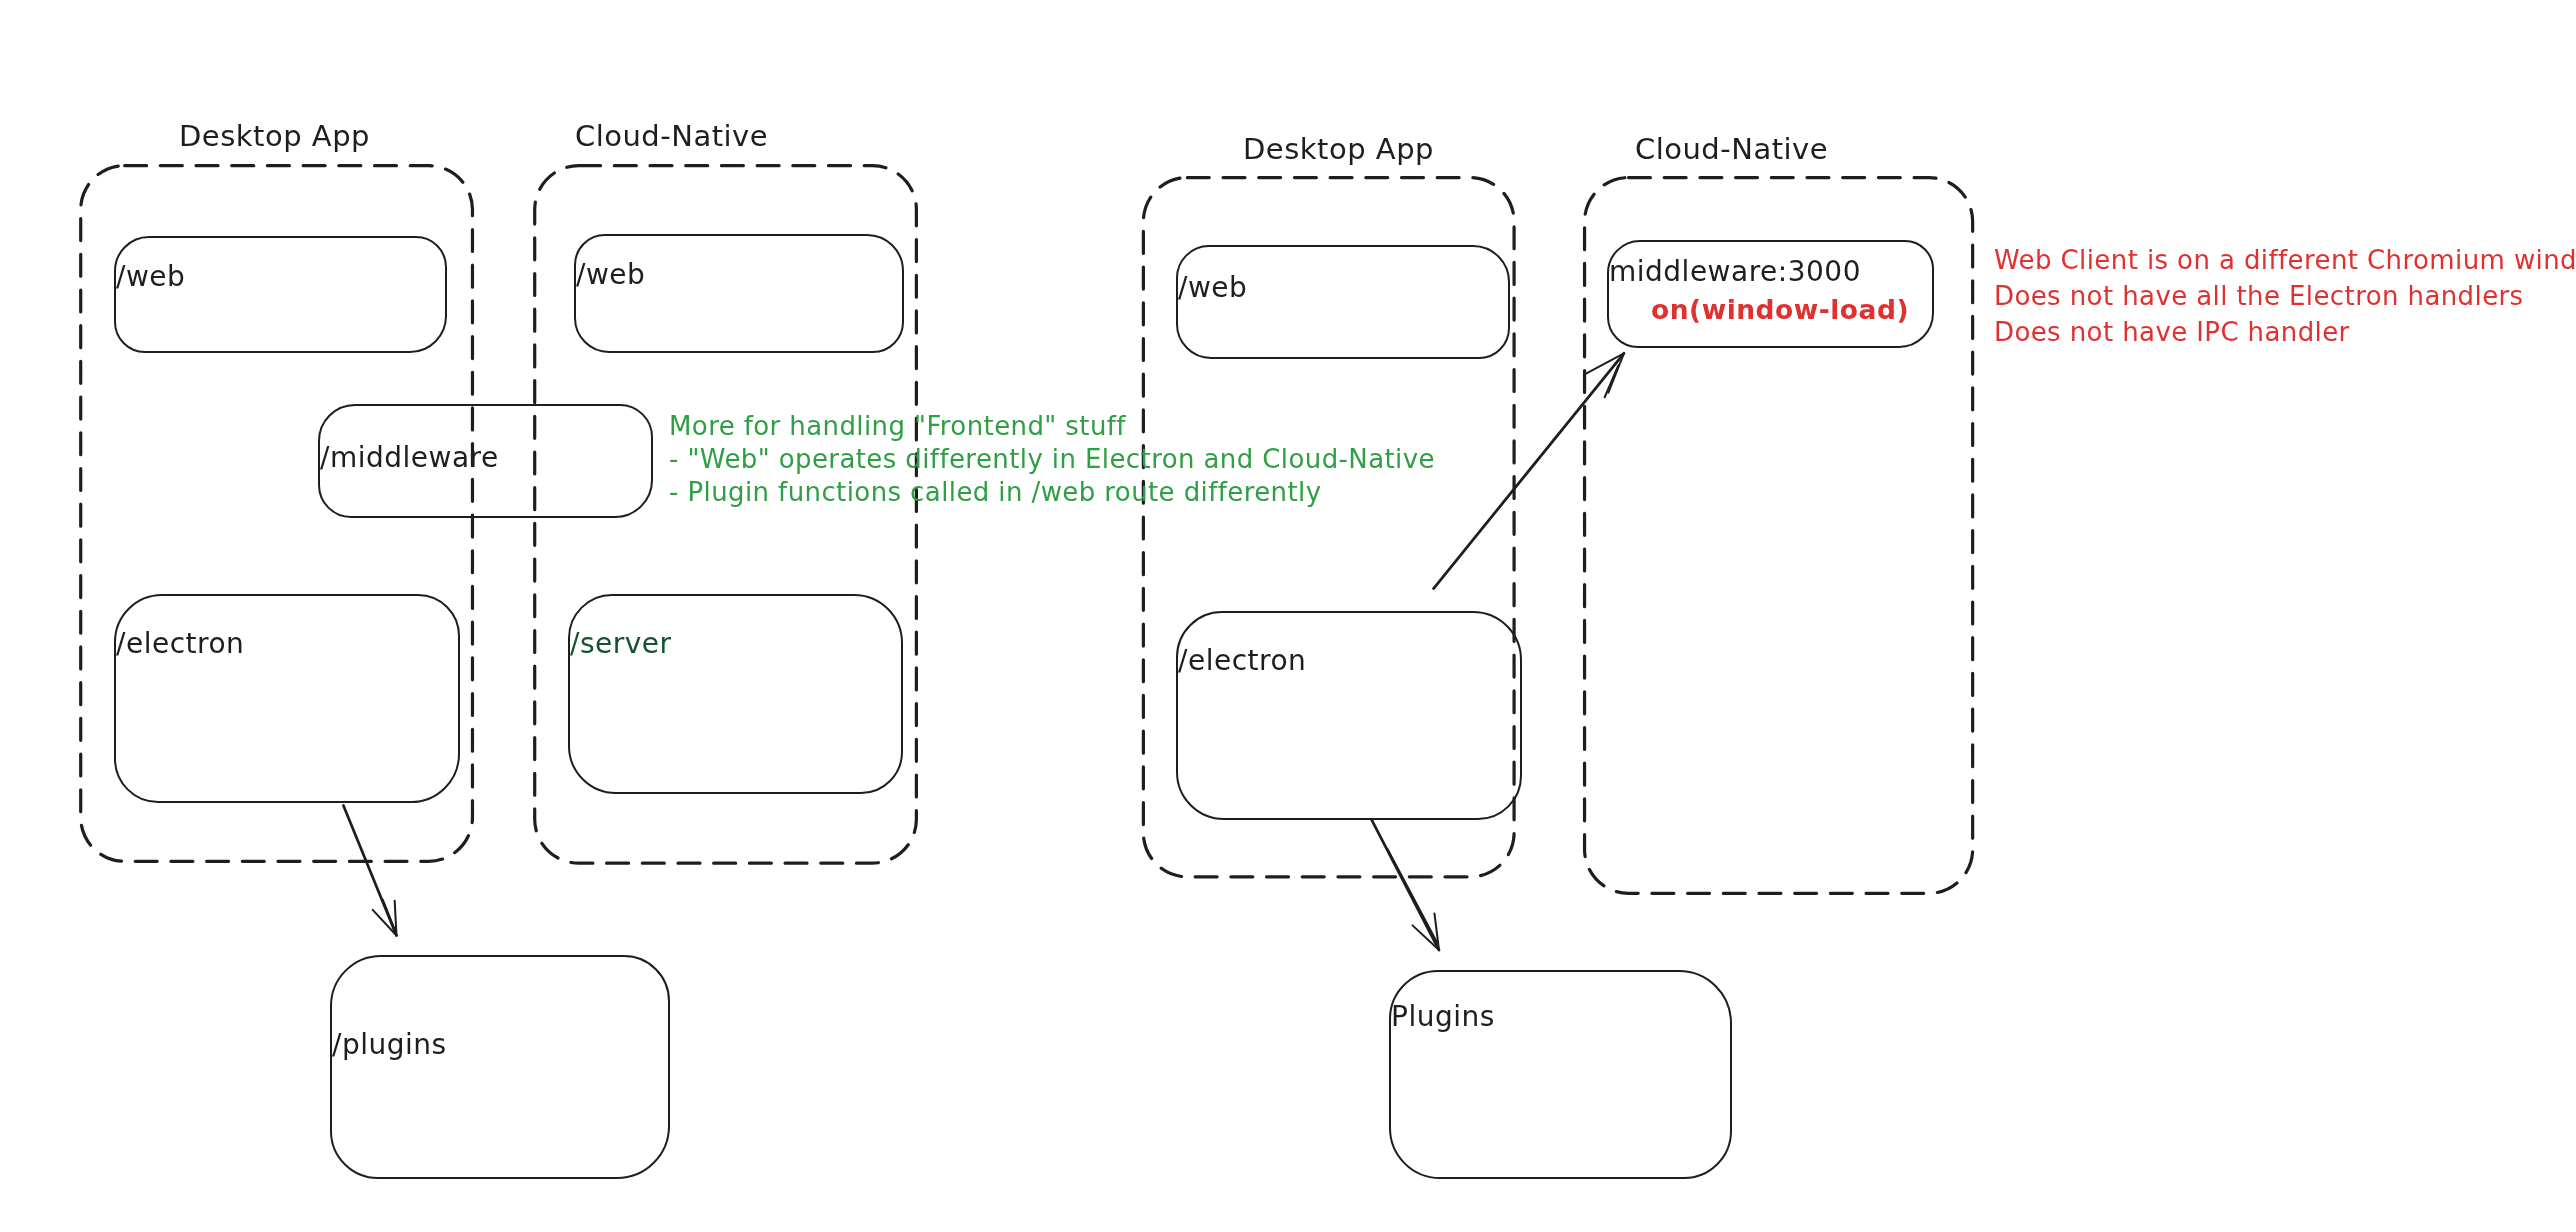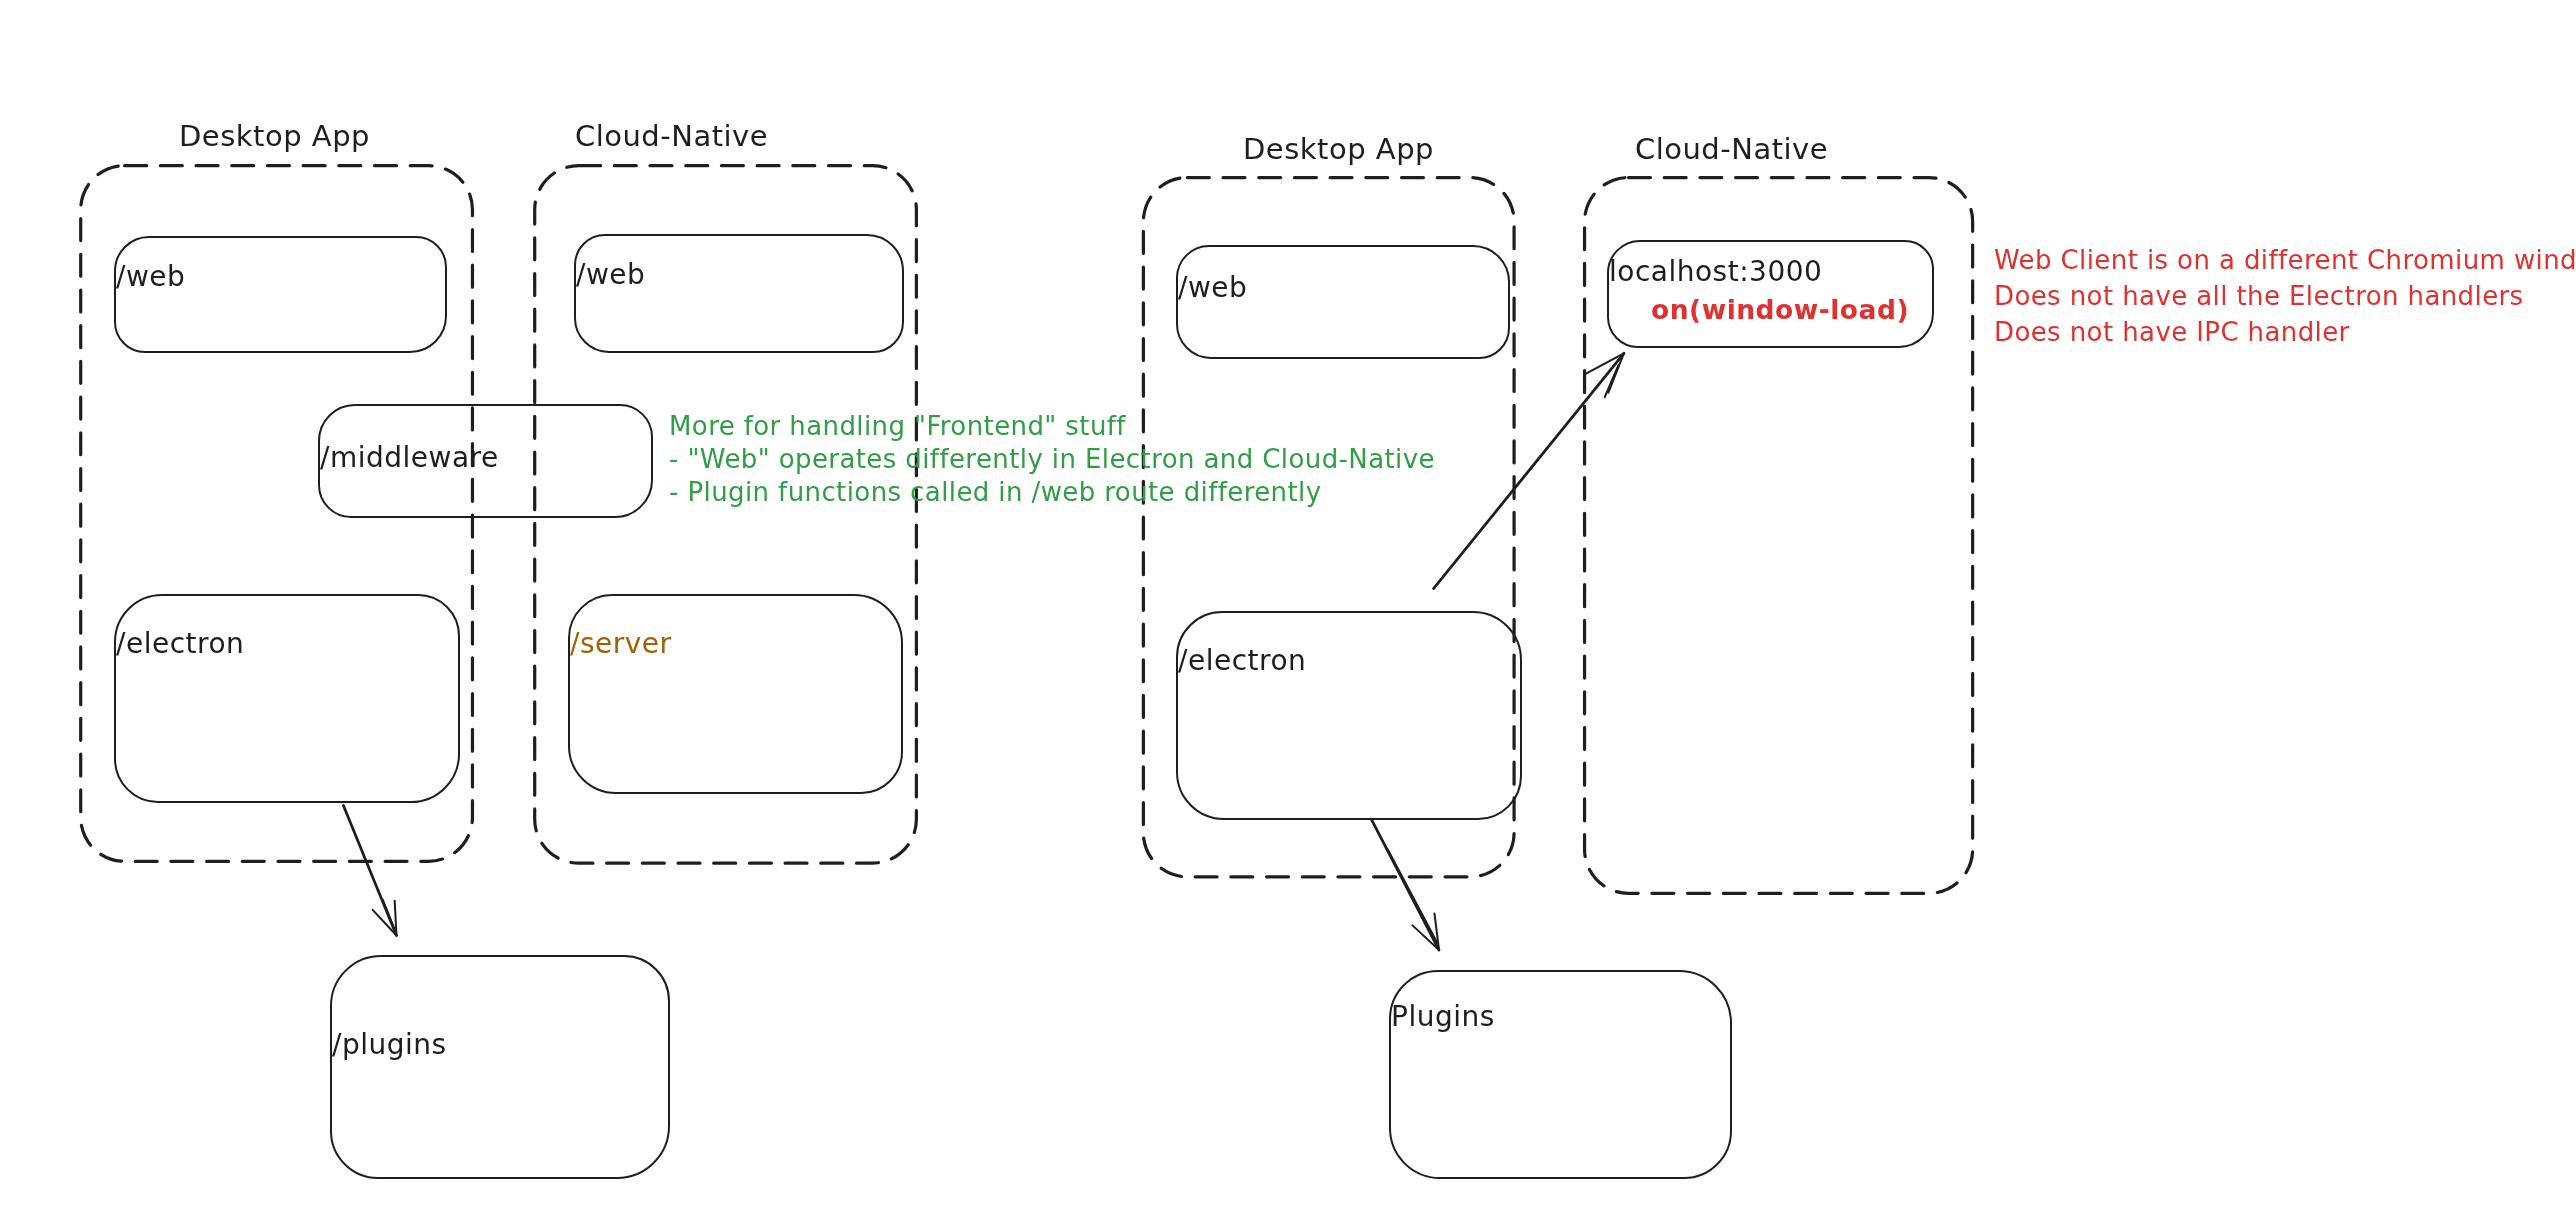--- a/index.html
+++ b/index.html
@@ -24,21 +24,21 @@
   .b-mw-r{left:1369px;top:407px;width:302px;height:110px;border-radius:35px 31px 37px 33px;padding-top:37px;}
   .b-el-r{left:1176px;top:611px;width:346px;height:209px;border-radius:46px 49px 44px 48px;padding-top:31px;}
   .b-plg-r{left:1389px;top:970px;width:343px;height:209px;border-radius:49px 53px 48px 51px;padding-top:28px;}
   .l-desk-l{left:137px;top:119px;width:275px;}
   .l-cloud-l{left:534px;top:119px;width:275px;}
   .l-desk-r{left:1201px;top:132px;width:275px;}
   .l-cloud-r{left:1594px;top:132px;width:275px;}
   .note{position:absolute;font-size:26px;line-height:33px;white-space:nowrap;letter-spacing:0.4px;}
   .n-green{left:669px;top:410px;color:#2f9e44;}
   .n-red{left:1994px;top:242px;line-height:36px;color:#e03131;}
-  .red-text{color:#a16207;}
+  .red-text{color:#14532d;}
   .lh-sub{display:block;margin-top:6.4px;transform:translateX(42px);font-size:26.5px;color:#e03131;font-weight:bold;}
   .dashed-rect{fill:none;stroke:#1e1e1e;stroke-width:3.5;stroke-dasharray:24 15;stroke-linecap:round;}
   .arrow{fill:none;stroke:#1e1e1e;stroke-width:3;stroke-linecap:round;}
   .arrow-thin{fill:none;stroke:#1e1e1e;stroke-width:2.2;stroke-linecap:round;}
 </style>
 </head>
 <body>
 
 <div class="canvas">
 
@@ -92,21 +92,21 @@
     <span class="red-text">/server</span>
   </div>
   <div class="box b-plg-l">
     <span>/plugins</span>
   </div>
 
   <div class="box b-web-r">
     <span>/web</span>
   </div>
   <div class="box b-lh">
-    <span>localhost:3000</span>
+    <span>middleware:3000</span>
     <span class="lh-sub">on(window-load)</span>
   </div>
   <div class="box b-el-r">
     <span>/electron</span>
   </div>
   <div class="box b-plg-r">
     <span>Plugins</span>
   </div>
 
   <div class="note n-green">

